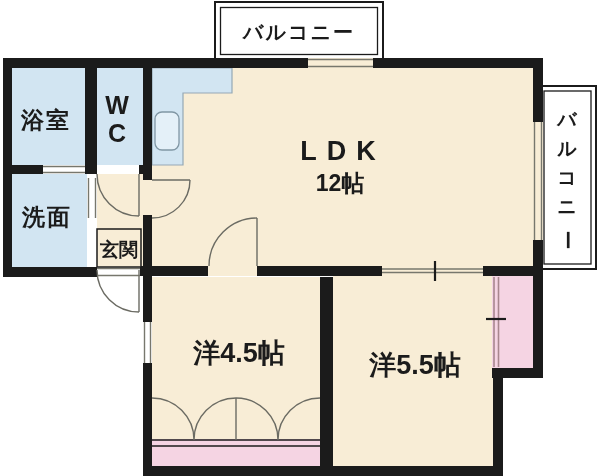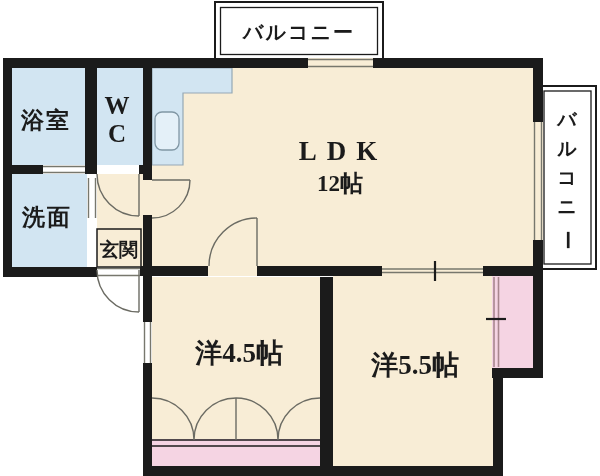--- a/index.html
+++ b/index.html
@@ -1,18 +1,18 @@
 <!DOCTYPE html>
 <html><head>
 <meta charset="utf-8">
 <style>
   html,body { margin:0; padding:0; background:#ffffff; }
   .stage {
     position:relative; width:600px; height:476px; background:#ffffff;
-    font-family:Liberation Serif, serif;
+    font-family:Liberation Sans, sans-serif;
   }
   svg { display:block; }
   .wall      { fill:#1b1b1b; }
   .floor     { fill:#f8edd6; }
   .wet       { fill:#d2e5f2; }
   .closet    { fill:#f5d4e3; }
   .thinline  { stroke:#77776d; stroke-width:1.4; fill:none; }
   .doorline  { stroke:#6b6b63; stroke-width:1.4; fill:none; }
   .sill      { fill:#ffffff; }
   .sill-cream{ fill:#f8edd6; }

